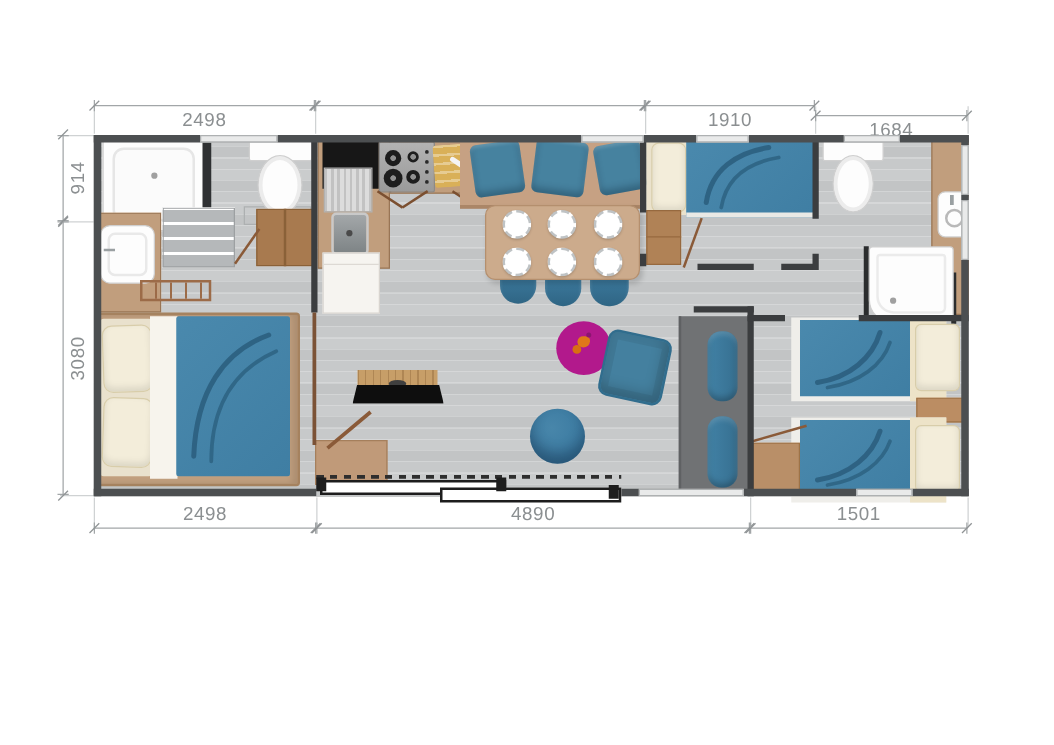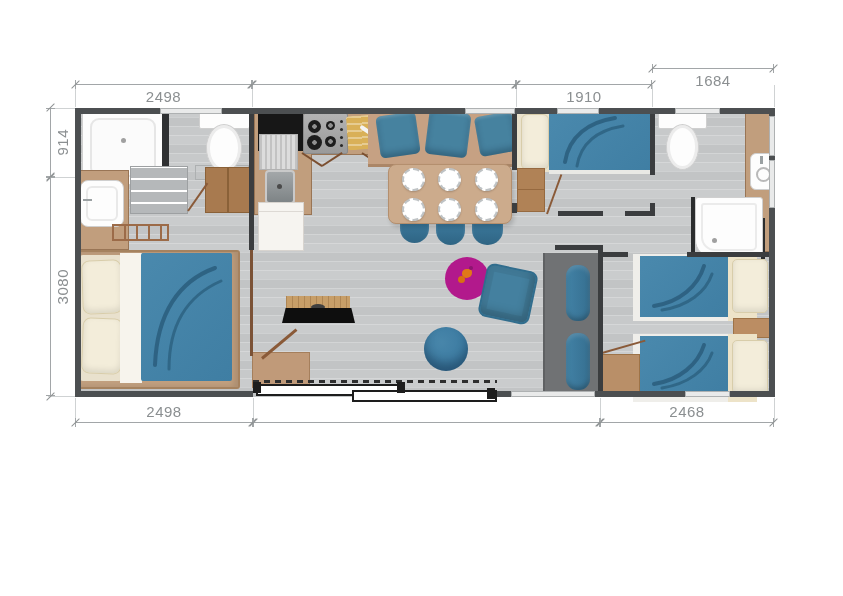--- a/index.html
+++ b/index.html
@@ -80,46 +80,47 @@
       <span class="slash" style="right:-5px;top:0"></span>
   </div>
   <div class="dimh" style="left:516px;top:84px;width:136px">
     <span class="line" style="top:0"></span>
     <span class="tickv" style="left:0;top:-4px"></span>
       <span class="tickv" style="right:0;top:-4px"></span>
     <span class="slash" style="left:-5px;top:0"></span>
       <span class="slash" style="right:-5px;top:0"></span>
     <span class="lab dimlab" style="top:4px">1910</span>
   </div>
-  <div class="dimh" style="left:652px;top:68px;width:122px">
+  <div class="dimh" style="left:652px;top:92px;width:122px">
     <span class="line" style="top:0"></span>
     <span class="tickv" style="left:0;top:-4px"></span>
       <span class="tickv" style="right:0;top:-4px"></span>
     <span class="slash" style="left:-5px;top:0"></span>
       <span class="slash" style="right:-5px;top:0"></span>
     <span class="lab dimlab" style="top:4px">1684</span>
   </div>
 
   <div class="dimh" style="left:75px;top:403px;width:178px">
     <span class="lab dimlab" style="top:0">2498</span>
     <span class="line" style="top:19px"></span>
     <span class="tickv" style="left:0;top:15px"></span>
       <span class="tickv" style="right:0;top:15px"></span>
     <span class="slash" style="left:-5px;top:19px"></span>
       <span class="slash" style="right:-5px;top:19px"></span>
   </div>
   <div class="dimh" style="left:253px;top:403px;width:347px">
+    <span class="lab dimlab" style="top:0">4890</span>
     <span class="line" style="top:19px"></span>
     <span class="tickv" style="left:0;top:15px"></span>
       <span class="tickv" style="right:0;top:15px"></span>
     <span class="slash" style="left:-5px;top:19px"></span>
       <span class="slash" style="right:-5px;top:19px"></span>
   </div>
   <div class="dimh" style="left:600px;top:403px;width:174px">
-    <span class="lab dimlab" style="top:0">2468</span>
+    <span class="lab dimlab" style="top:0">1501</span>
     <span class="line" style="top:19px"></span>
     <span class="tickv" style="left:0;top:15px"></span>
       <span class="tickv" style="right:0;top:15px"></span>
     <span class="slash" style="left:-5px;top:19px"></span>
       <span class="slash" style="right:-5px;top:19px"></span>
   </div>
 
   <div class="dimv" style="left:46px;top:108px;height:69px">
     <span class="line"></span>
     <span class="tickh" style="top:0;left:0"></span>

